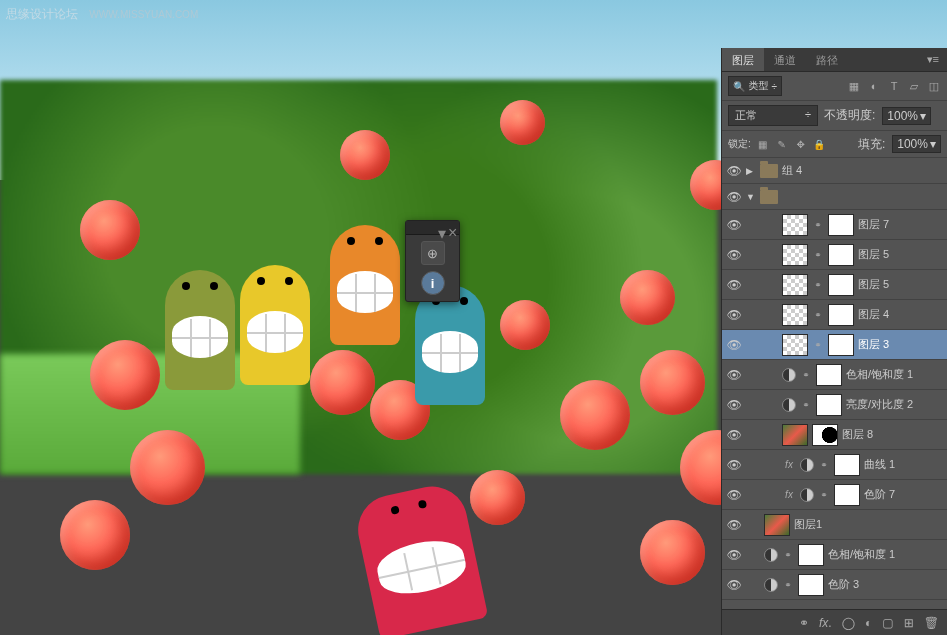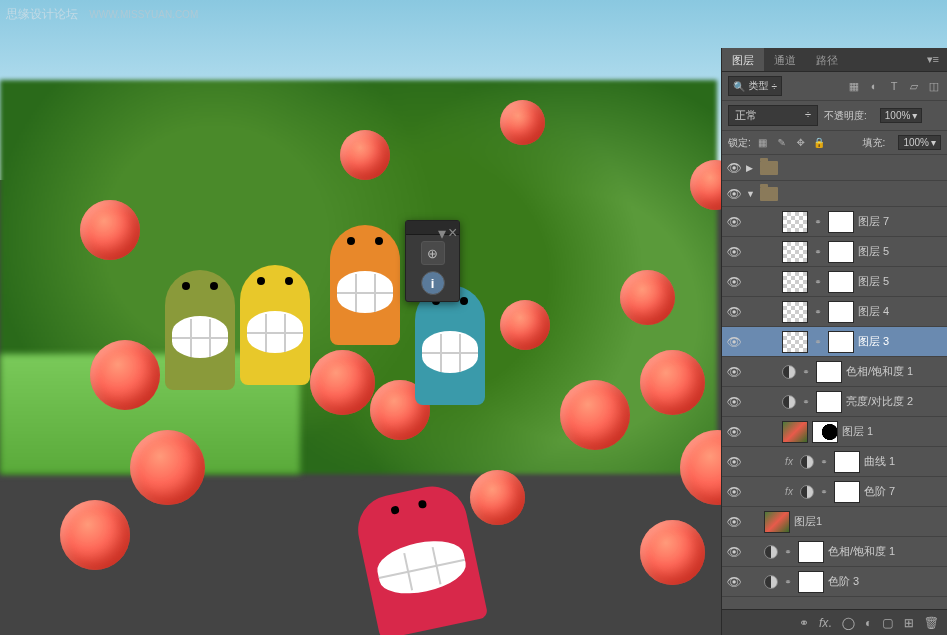--- a/index.html
+++ b/index.html
@@ -35,21 +35,21 @@
 .panel-tab.active { background: #535353; color: #e0e0e0; font-family: Liberation Serif, serif; }
 .panel-menu { margin-left: auto; padding: 5px 8px; color: #aaa; }
 
 .filter-row { display: flex; align-items: center; padding: 4px 6px; gap: 4px; border-bottom: 1px solid #424242; }
 .filter-select { background: #3a3a3a; border: 1px solid #2a2a2a; color: #ccc; padding: 2px 4px; font-size: 10px; display: flex; align-items: center; gap: 3px; }
 .filter-icons { display: flex; gap: 6px; margin-left: auto; }
 .filter-icons span { width: 14px; height: 14px; display: flex; align-items: center; justify-content: center; color: #aaa; font-size: 11px; }
 
 .blend-row { display: flex; align-items: center; padding: 4px 6px; gap: 6px; border-bottom: 1px solid #424242; }
 .blend-select { background: #3a3a3a; border: 1px solid #2a2a2a; color: #ccc; padding: 2px 6px; font-size: 11px; flex: 0 0 90px; display: flex; justify-content: space-between; }
-.opacity-group { display: flex; align-items: center; gap: 13px; font-size: 10px; }
+.opacity-group { display: flex; align-items: center; gap: 7px; font-size: 12px; }
 .opacity-val { background: #3a3a3a; border: 1px solid #2a2a2a; padding: 1px 4px; display: flex; align-items: center; gap: 2px; }
 
 .lock-row { display: flex; align-items: center; padding: 4px 6px; gap: 5px; border-bottom: 1px solid #424242; font-size: 10px; }
 .lock-icons { display: flex; gap: 5px; }
 .lock-icons span { width: 14px; text-align: center; color: #aaa; }
 
 .layer-list { overflow-y: auto; height: calc(100% - 130px); }
 .layer-row { display: flex; align-items: center; height: 30px; border-bottom: 1px solid #424242; padding: 0 4px; gap: 4px; }
 .layer-row.selected { background: #6a8ab0; color: #fff; }
 .layer-row.group { height: 26px; }
@@ -215,20 +215,21 @@
         <span>▾</span>
       </div>
     </div>
   </div>
 
   <div class="layer-list" id="layer-list">
       <div class="layer-row group">
         <span class="vis-eye">👁</span>
         <span class="twisty">▶</span>
         <span class="group-icon"></span>
+        <span class="layer-name">组 4</span>
       </div>
       <div class="layer-row group">
         <span class="vis-eye">👁</span>
         <span class="twisty">▼</span>
         <span class="group-icon"></span>
       </div>
       <div class="layer-row">
         <span class="vis-eye">👁</span>
         <span class="indent"></span>
         <span class="indent"></span>
@@ -290,21 +291,21 @@
         <span class="link-icon">⚭</span>
         <span class="mask-thumb thumb-white"></span>
         <span class="layer-name">亮度/对比度 2</span>
       </div>
       <div class="layer-row">
         <span class="vis-eye">👁</span>
         <span class="indent"></span>
         <span class="indent"></span>
         <span class="layer-thumb thumb-img"></span>
         <span class="mask-thumb mask-black"></span>
-        <span class="layer-name">图层 1</span>
+        <span class="layer-name">图层 8</span>
       </div>
       <div class="layer-row">
         <span class="vis-eye">👁</span>
         <span class="indent"></span>
         <span class="indent"></span>
         <span class="fx-icon">fx</span>
         <span class="adj-icon"></span>
         <span class="link-icon">⚭</span>
         <span class="mask-thumb thumb-white"></span>
         <span class="layer-name">曲线 1</span>

